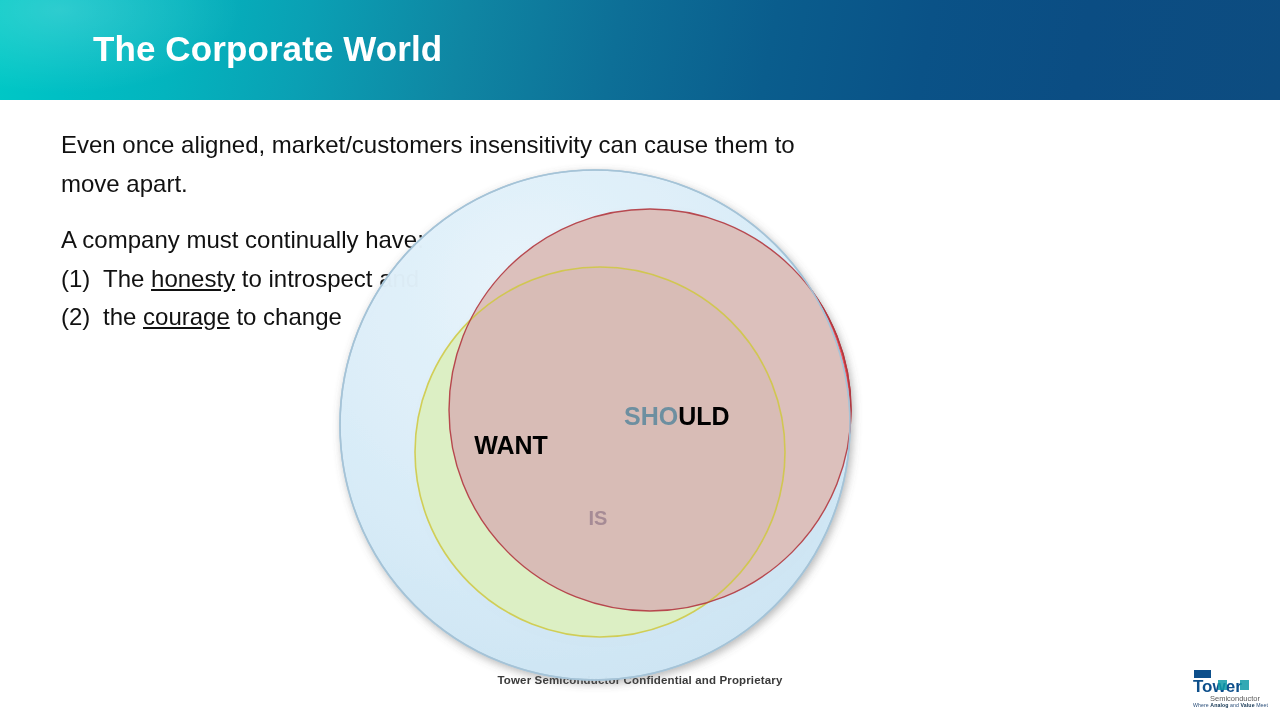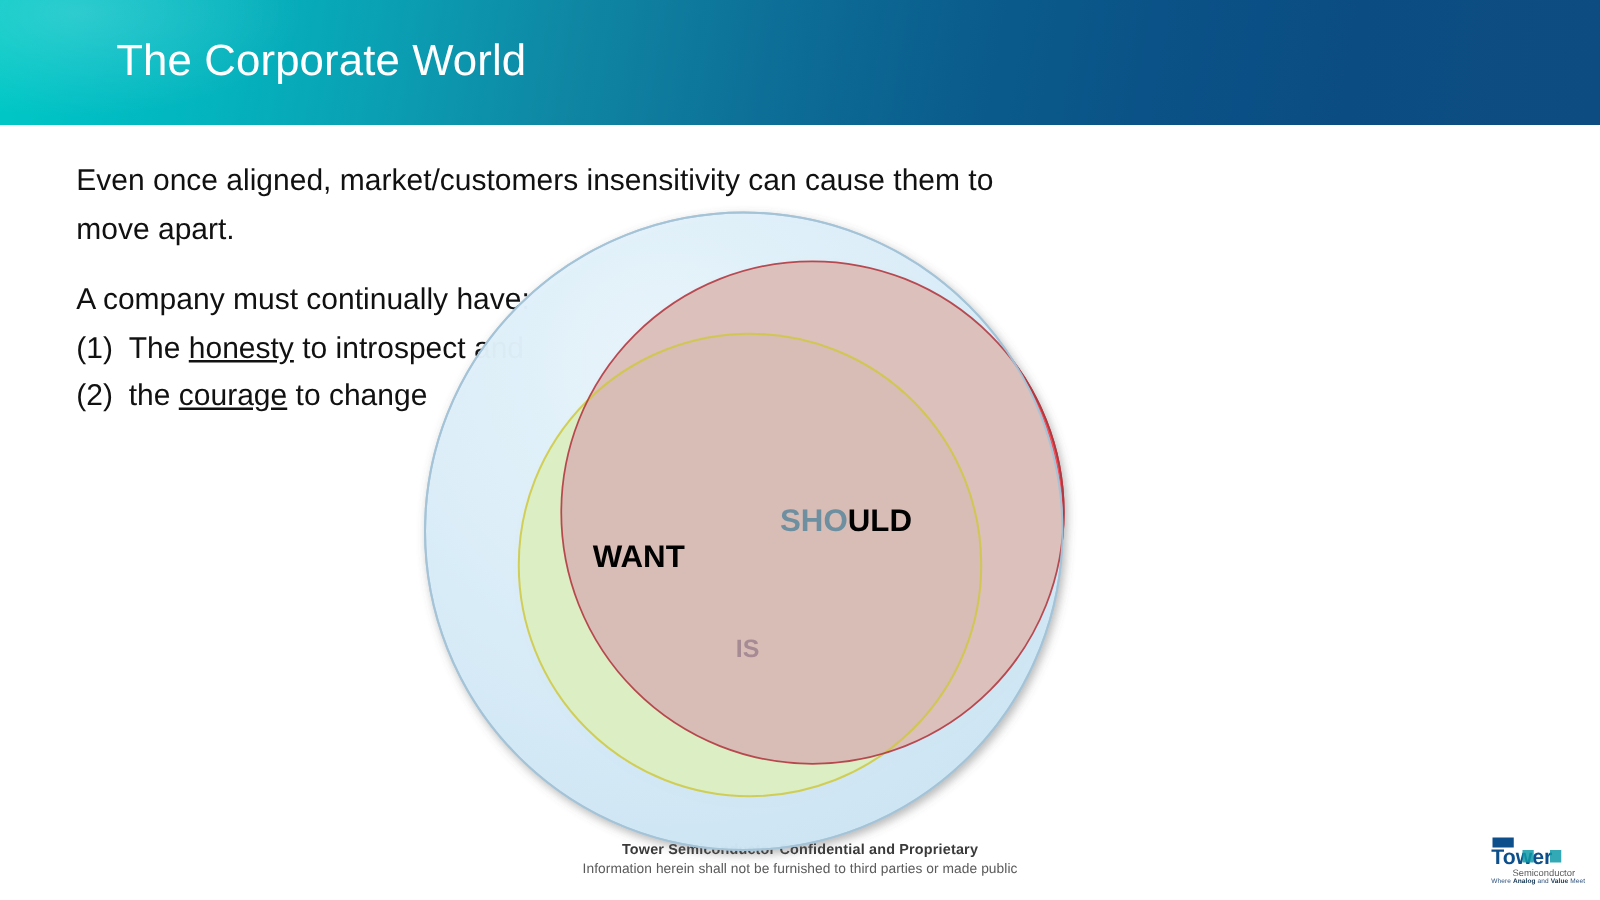--- a/index.html
+++ b/index.html
@@ -37,21 +37,21 @@
     position: absolute;
     left: 0; top: 0;
     width: 1280px; height: 100px;
     background: radial-gradient(ellipse 260px 120px at 60px 10px, rgba(255,255,255,0.18), rgba(255,255,255,0) 70%);
     pointer-events: none;
   }
   #slide-title {
     position: absolute;
     left: 93px; top: 29px;
     font-size: 35px;
-    font-weight: normal;
+    font-weight: bold;
     color: #ffffff;
     letter-spacing: 0.1px;
     white-space: nowrap;
   }
 
   
   #body-text {
     position: absolute;
     left: 61px; top: 126px;
     width: 800px;
@@ -208,21 +208,20 @@
 
     <text id="lbl-should" font-family="Liberation Sans, sans-serif" font-size="25" font-weight="bold" dominant-baseline="middle" x="624" y="418">
       <tspan id="lbl-should-a" fill="#6d8fa0">SHO</tspan><tspan id="lbl-should-b" fill="#000000">ULD</tspan>
     </text>
 
     <text id="lbl-is" font-family="Liberation Sans, sans-serif" font-size="20" font-weight="bold" text-anchor="middle" dominant-baseline="middle" x="598" y="520" fill="#a68b95">IS</text>
   </svg>
 
   <div id="footer">
     <p id="footer-line1">Tower Semiconductor Confidential and Proprietary</p>
-    <p id="footer-line2">Information herein shall not be furnished to third parties or made public</p>
   </div>
 
   <svg id="logo" viewBox="0 0 168 92">
     <rect x="4" y="4" width="34" height="16" fill="#0d4f8b"></rect>
     <rect x="4" y="22" width="160" height="30" fill="#0d4f8b" opacity="0.0"></rect>
     <text id="logo-word" x="2" y="47" font-family="Liberation Sans, sans-serif" font-size="34" font-weight="bold" fill="#0d4f8b">Tower</text>
     <rect x="52" y="24" width="18" height="20" fill="#0e9aa7" opacity="0.85"></rect>
     <rect x="96" y="24" width="18" height="20" fill="#0e9aa7" opacity="0.85"></rect>
     <text id="logo-sub" x="36" y="66" font-family="Liberation Sans, sans-serif" font-size="15" fill="#5b5b5b">Semiconductor</text>
   </svg>

